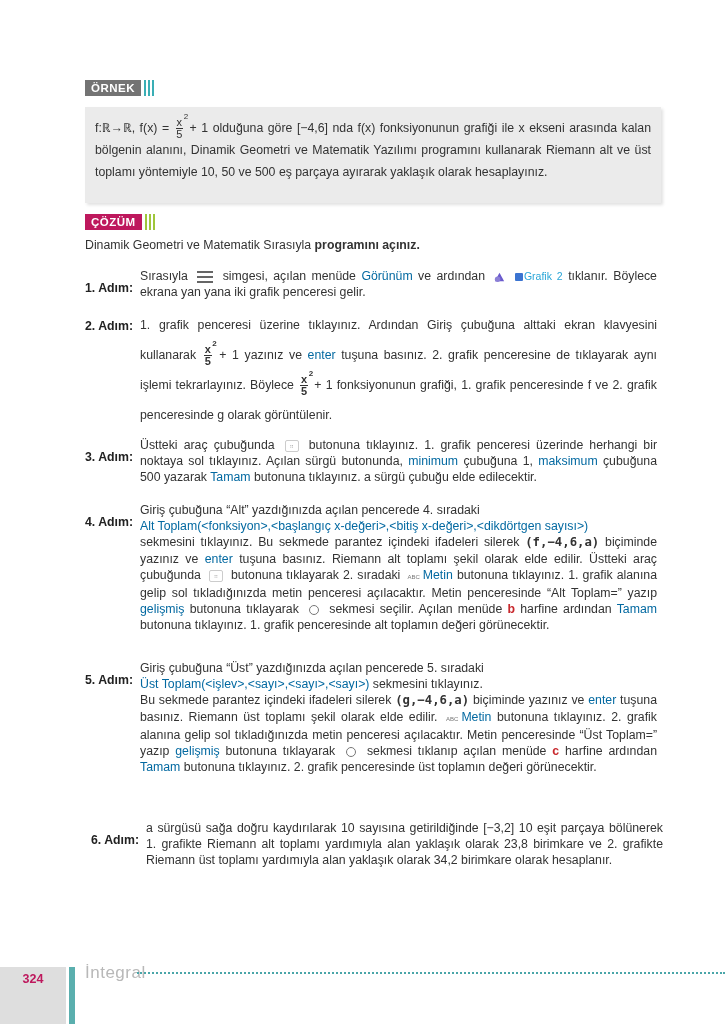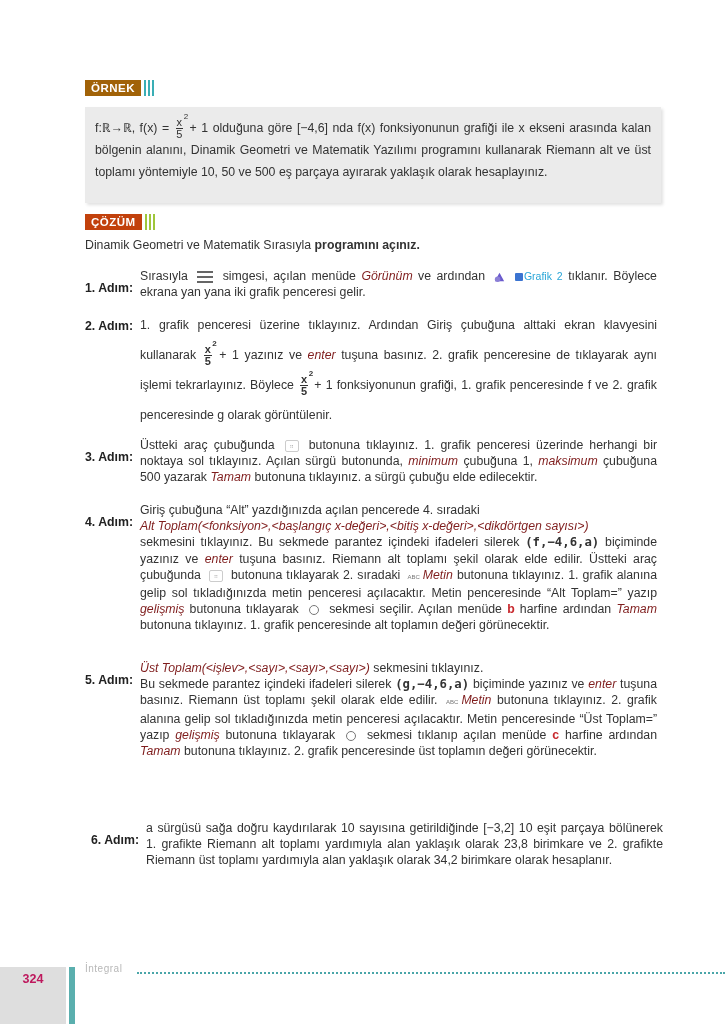--- a/index.html
+++ b/index.html
@@ -2,33 +2,33 @@
 <html><head>
 <meta charset="utf-8">
 <style>
   html, body { margin:0; padding:0; }
   body { width:725px; height:1024px; background:#ffffff; position:relative; overflow:hidden;
          font-family:"Liberation Sans", sans-serif; color:#333; font-size:12.3px; }
   .label { position:absolute; left:85px; height:16px; display:flex; align-items:center; }
   .label .txt { color:#fff; font-weight:bold; font-size:11.5px; letter-spacing:0.5px; padding:0 6px; height:16px; line-height:16px; }
   .label .bars { display:flex; gap:2px; margin-left:3px; height:16px; }
   .label .bars span { width:2px; height:16px; }
-  .ornek .txt { background:#a16207; }
+  .ornek .txt { background:#737373; }
   .ornek .bars span { background:#3aaeb5; }
-  .cozum .txt { background:#c2410c; }
+  .cozum .txt { background:#be185d; }
   .cozum .bars span { background:#9fc63b; }
 
   .example-box { position:absolute; left:85px; top:107px; width:576px; height:96px; background:#ebebeb;
                  box-shadow:2px 2px 3px rgba(0,0,0,0.12); padding:10px 10px 0 10px; box-sizing:border-box;
                  line-height:21.5px; text-align:justify; }
   .frac { display:inline-flex; flex-direction:column; align-items:center; vertical-align:middle; font-size:11px; line-height:11px; margin:0 2px; }
   .frac .num { border-bottom:1px solid #333; padding:0 1px; position:relative; }
   .frac .num sup { font-size:8px; position:absolute; top:-6px; right:-5px; }
   .frac.bold { font-weight:bold; }
-  .blue { color:#7f1d1d;font-style:italic; }
+  .blue { color:#0369a1; }
   .red { color:#c8282d; font-weight:bold; }
   .b { font-weight:bold; }
   .mono { font-family:"DejaVu Sans Mono", monospace; font-weight:bold; }
 
   .p-intro { position:absolute; left:85px; top:238px; }
   .step { position:absolute; left:85px; width:572px; line-height:16.2px; }
   .step .head { position:absolute; left:0; top:12px; font-weight:bold; color:#222; }
   .step .body { margin-left:55px; text-align:justify; }
   .step2 .body { line-height:30px; }
   .icon-inline { display:inline-block; vertical-align:middle; }
@@ -37,21 +37,21 @@
   .tool-ico { width:12px; height:10px; border:1px solid #ccc; border-radius:2px; font-size:6px; color:#999; text-align:center; line-height:10px; margin:0 4px; }
   .abc-ico { font-size:6px; color:#777; margin:0 3px; }
   .gear-ico { width:10px; height:10px; border:1.2px solid #777; border-radius:50%; margin:0 5px; box-sizing:border-box; }
   .geo-ico { width:13px; height:13px; margin:0 3px; }
   .grafik2 { color:#2aa6d8; font-size:10.5px; }
   .chk { display:inline-block; width:8px; height:8px; background:#3b74d1; border-radius:1px; vertical-align:middle; margin-right:1px; }
 
   .footer-num { position:absolute; left:0; top:967px; width:66px; height:57px; background:#dedede;
                 text-align:center; font-size:12.5px; color:#be185d; padding-top:5px; box-sizing:border-box; font-weight:bold; }
   .footer-bar { position:absolute; left:69px; top:967px; width:6px; height:57px; background:#5aafae; }
-  .footer-title { position:absolute; left:85px; top:963px; font-size:10px; color:#b8b8b8; letter-spacing:0.5px; }
+  .footer-title { position:absolute; left:85px; top:963px; font-size:17px; color:#b8b8b8; letter-spacing:0.5px; }
   .footer-dots { position:absolute; left:137px; top:972px; right:0; border-top:2px dotted #4aa6a9; }
 </style>
 </head>
 <body>
 
 <div class="label ornek" style="top:80px;">
   <span class="txt">ÖRNEK</span>
   <span class="bars">
       <span></span>
       <span></span>
@@ -121,20 +121,21 @@
   <div class="body">
     <div>Giriş çubuğuna “Alt” yazdığınızda açılan pencerede 4. sıradaki</div>
     <div class="blue">Alt Toplam(&lt;fonksiyon&gt;,&lt;başlangıç x-değeri&gt;,&lt;bitiş x-değeri&gt;,&lt;dikdörtgen sayısı&gt;)</div>
     <span>sekmesini tıklayınız. Bu sekmede parantez içindeki ifadeleri silerek </span><span class="mono">(f,−4,6,a)</span><span> biçiminde yazınız ve </span><span class="blue">enter</span><span> tuşuna basınız. Riemann alt toplamı şekil olarak elde edilir. Üstteki araç çubuğunda </span><span class="icon-inline tool-ico">⠶</span><span> butonuna tıklayarak 2. sıradaki </span><span class="abc-ico">ABC</span><span class="blue">Metin</span><span> butonuna tıklayınız. 1. grafik alanına gelip sol tıkladığınızda metin penceresi açılacaktır. Metin penceresinde “Alt Toplam=” yazıp </span><span class="blue">gelişmiş</span><span> butonuna tıklayarak </span><span class="icon-inline gear-ico"></span><span> sekmesi seçilir. Açılan menüde </span><span class="red">b</span><span> harfine ardından </span><span class="blue">Tamam</span><span> butonuna tıklayınız. 1. grafik penceresinde alt toplamın değeri görünecektir.</span>
   </div>
 </div>
 
 <div class="step" style="top:660px;">
   <span class="head">5. Adım:</span>
   <div class="body">
+    <div>Giriş çubuğuna “Üst” yazdığınızda açılan pencerede 5. sıradaki</div>
     <div><span class="blue">Üst Toplam(&lt;işlev&gt;,&lt;sayı&gt;,&lt;sayı&gt;,&lt;sayı&gt;)</span><span> sekmesini tıklayınız.</span></div>
     <span>Bu sekmede parantez içindeki ifadeleri silerek </span><span class="mono">(g,−4,6,a)</span><span> biçiminde yazınız ve </span><span class="blue">enter</span><span> tuşuna basınız. Riemann üst toplamı şekil olarak elde edilir. </span><span class="abc-ico">ABC</span><span class="blue">Metin</span><span> butonuna tıklayınız. 2. grafik alanına gelip sol tıkladığınızda metin penceresi açılacaktır. Metin penceresinde “Üst Toplam=” yazıp </span><span class="blue">gelişmiş</span><span> butonuna tıklayarak </span><span class="icon-inline gear-ico"></span><span> sekmesi tıklanıp açılan menüde </span><span class="red">c</span><span> harfine ardından </span><span class="blue">Tamam</span><span> butonuna tıklayınız. 2. grafik penceresinde üst toplamın değeri görünecektir.</span>
   </div>
 </div>
 
 <div class="step" style="top:820px;margin-left:6px;">
   <span class="head">6. Adım:</span>
   <div class="body">
     <span>a sürgüsü sağa doğru kaydırılarak 10 sayısına getirildiğinde [−3,2] 10 eşit parçaya bölünerek 1. grafikte Riemann alt toplamı yardımıyla alan yaklaşık olarak 23,8 birimkare ve 2. grafikte Riemann üst toplamı yardımıyla alan yaklaşık olarak 34,2 birimkare olarak hesaplanır.</span>
   </div>

